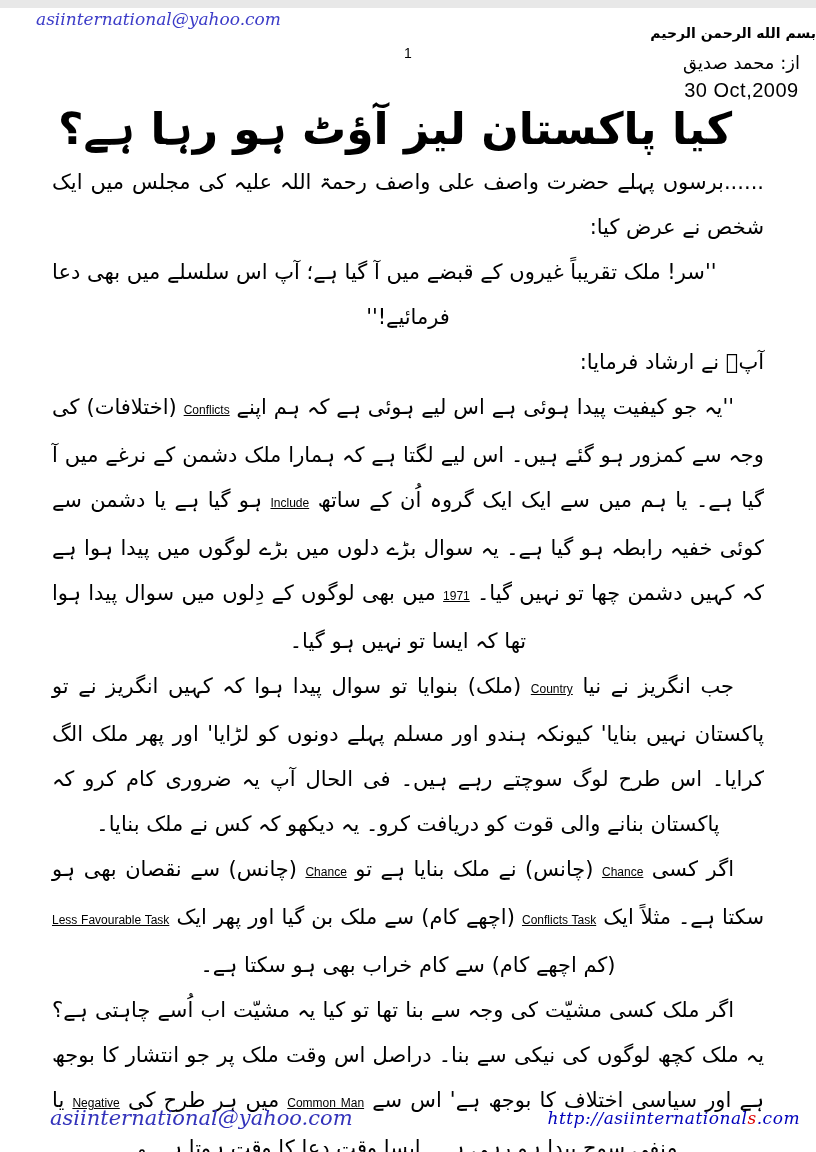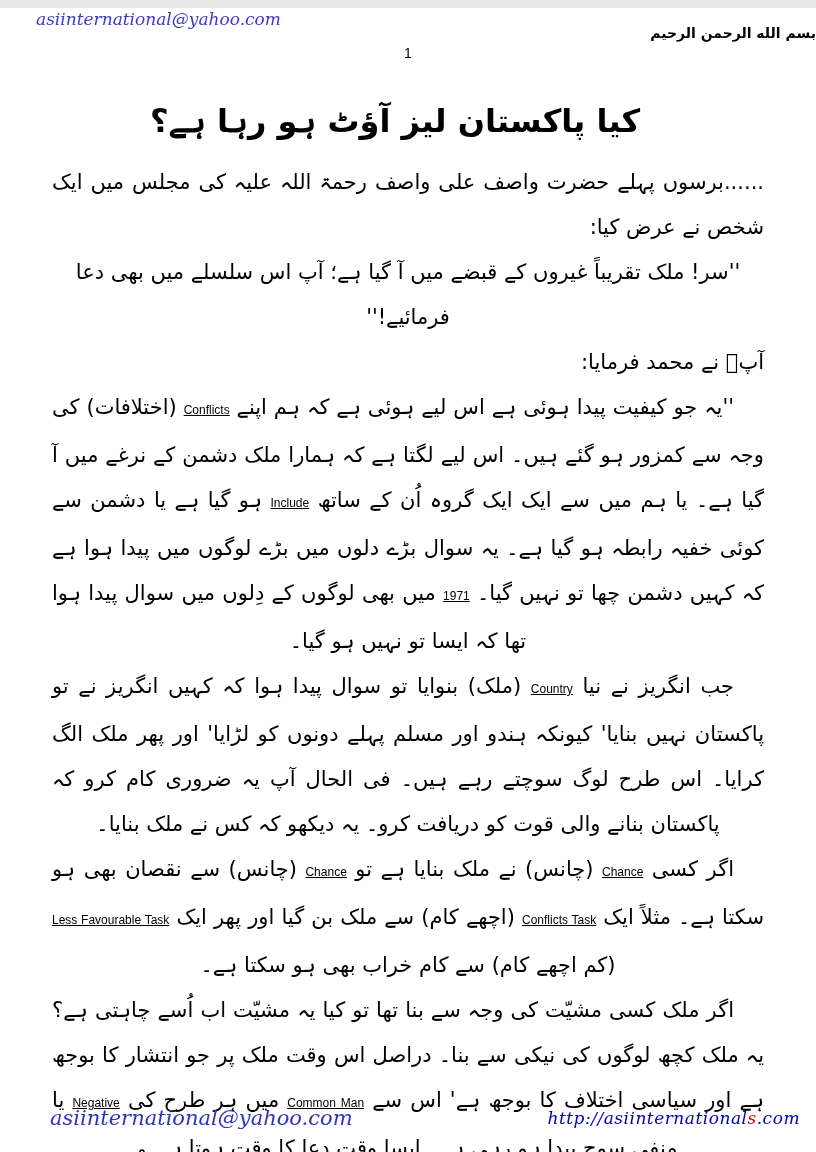--- a/index.html
+++ b/index.html
@@ -24,31 +24,31 @@
     font-family:"Liberation Sans", sans-serif;
   }
   .byline { position:absolute; right:16px; top:44px; text-align:center; }
   .byline .author { font-size:18px; direction:rtl; }
   .byline .date {
     font-family:"Liberation Sans", sans-serif; font-size:20px;
     margin-top:6px; letter-spacing:0.5px;
   }
   .doc-title {
     position:absolute; top:60px; left:25px; width:740px;
-    text-align:center; font-size:32px; direction:rtl; line-height:64px;
+    text-align:center; font-size:44px; direction:rtl; line-height:64px;
   }
   
   .content {
     position:absolute; top:152px; left:52px; right:52px;
     direction:rtl; font-size:21px; line-height:45px;
     text-align:justify;
   }
   .content p { margin:0; padding:0; text-align:justify; text-align-last:center; }
   .content p.r { text-align-last:right; }
-  .content p.c { text-align:center; text-align-last:center; }
+  .content p.c { text-align:left; text-align-last:center; }
   .content p.indent { text-indent:30px; }
   .pad-r { padding-right:36px; }
   .en { font-family:"Liberation Sans", sans-serif; font-size:12px;text-decoration:underline; }
   .verse-row {
     display:flex; flex-direction:row; justify-content:center;
     gap:50px; direction:rtl; margin:0;
   }
   .verse-row span { white-space:nowrap; }
   
   .footer-email {
@@ -65,27 +65,31 @@
 </style>
 </head>
 <body>
 
 <div class="page">
 
   <a class="top-email" href="#">asiinternational@yahoo.com</a>
   <div class="bismillah">بسم الله الرحمن الرحيم</div>
   <div class="pageno">1</div>
 
+  <div class="byline">
+    <div class="author">از: محمد صديق</div>
+    <div class="date" dir="ltr">30 Oct,2009</div>
+  </div>
 
   <h1 class="doc-title">کیا پاکستان لیز آؤٹ ہو رہا ہے؟</h1>
 
   <div class="content">
     <p class="r pad-r">......برسوں پہلے حضرت واصف علی واصف رحمۃ اللہ علیہ کی مجلس میں ایک شخص نے عرض کیا:</p>
     <p class="c">''سر! ملک تقریباً غیروں کے قبضے میں آ گیا ہے؛ آپ اس سلسلے میں بھی دعا فرمائیے!''</p>
-    <p class="r pad-r">آپؒ نے محمد فرمایا:</p>
+    <p class="r pad-r">آپؒ نے ارشاد فرمایا:</p>
     <p class="indent">''یہ جو کیفیت پیدا ہوئی ہے اس لیے ہوئی ہے کہ ہم اپنے <span class="en" dir="ltr">Conflicts</span> (اختلافات) کی وجہ سے کمزور ہو گئے ہیں۔ اس لیے لگتا ہے کہ ہمارا ملک دشمن کے نرغے میں آ گیا ہے۔ یا ہم میں سے ایک ایک گروہ اُن کے ساتھ <span class="en" dir="ltr">Include</span> ہو گیا ہے یا دشمن سے کوئی خفیہ رابطہ ہو گیا ہے۔ یہ سوال بڑے دلوں میں بڑے لوگوں میں پیدا ہوا ہے کہ کہیں دشمن چھا تو نہیں گیا۔ <span class="en" dir="ltr">1971</span> میں بھی لوگوں کے دِلوں میں سوال پیدا ہوا تھا کہ ایسا تو نہیں ہو گیا۔</p>
     <p class="indent">جب انگریز نے نیا <span class="en" dir="ltr">Country</span> (ملک) بنوایا تو سوال پیدا ہوا کہ کہیں انگریز نے تو پاکستان نہیں بنایا' کیونکہ ہندو اور مسلم پہلے دونوں کو لڑایا' اور پھر ملک الگ کرایا۔ اس طرح لوگ سوچتے رہے ہیں۔ فی الحال آپ یہ ضروری کام کرو کہ پاکستان بنانے والی قوت کو دریافت کرو۔ یہ دیکھو کہ کس نے ملک بنایا۔</p>
     <p class="indent">اگر کسی <span class="en" dir="ltr">Chance</span> (چانس) نے ملک بنایا ہے تو <span class="en" dir="ltr">Chance</span> (چانس) سے نقصان بھی ہو سکتا ہے۔ مثلاً ایک <span class="en" dir="ltr">Conflicts Task</span> (اچھے کام) سے ملک بن گیا اور پھر ایک <span class="en" dir="ltr">Less Favourable Task</span> (کم اچھے کام) سے کام خراب بھی ہو سکتا ہے۔</p>
     <p class="indent">اگر ملک کسی مشیّت کی وجہ سے بنا تھا تو کیا یہ مشیّت اب اُسے چاہتی ہے؟ یہ ملک کچھ لوگوں کی نیکی سے بنا۔ دراصل اس وقت ملک پر جو انتشار کا بوجھ ہے اور سیاسی اختلاف کا بوجھ ہے' اس سے <span class="en" dir="ltr">Common Man</span> میں ہر طرح کی <span class="en" dir="ltr">Negative</span> یا منفی سوچ پیدا ہو رہی ہے۔ ایسا وقت دعا کا وقت ہوتا ہے ؎</p>
 
     <p class="verse-row">
       <span>وطن کی جان پر بن سی گئی ہے</span>
       <span>بڑی دولت تھی ہاتھوں سے لٹی ہے</span>
     </p>
 

